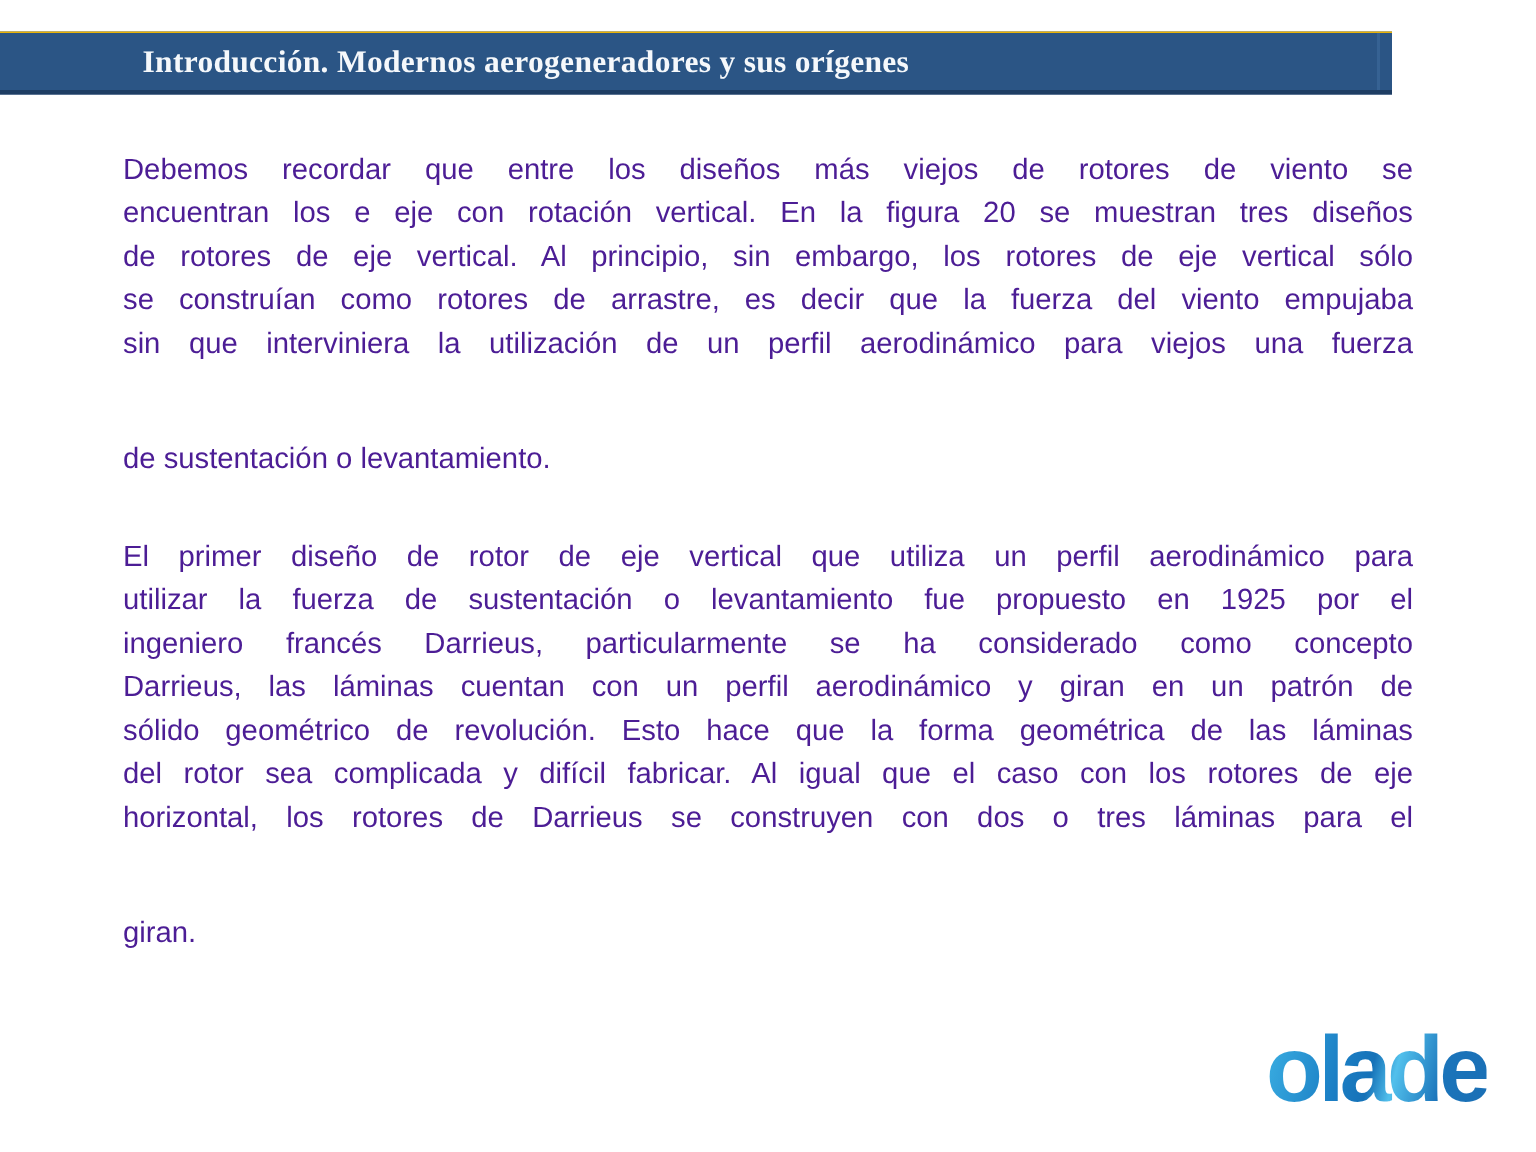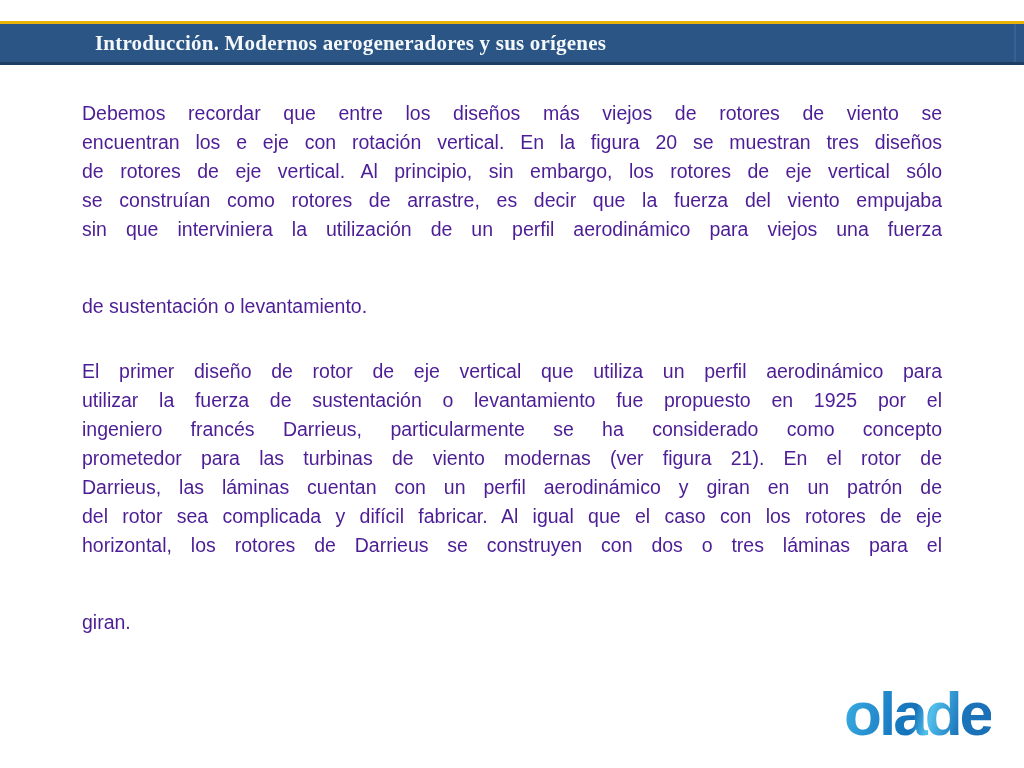--- a/index.html
+++ b/index.html
@@ -11,24 +11,24 @@
     height: 768px;
     background: #ffffff;
     overflow: hidden;
   }
 
   
   .title-bar {
     position: absolute;
     top: 21px;
     left: 0;
-    width: 1024px;
+    width: 928px;
     height: 38px;
     background: #2b5585;
-    border-top: 3px solid #eab308;
+    border-top: 1px solid #eab308;
     border-bottom: 3px solid #1e3d63;
     box-sizing: content-box;
     display: flex;
     align-items: center;
   }
   .title-bar::after {
     content: "";
     position: absolute;
     right: 8px;
     top: 0;
@@ -99,22 +99,22 @@
         <div class="line">encuentran los e eje con rotación vertical. En la figura 20 se muestran tres diseños</div>
         <div class="line">de rotores de eje vertical. Al principio, sin embargo, los rotores de eje vertical sólo</div>
         <div class="line">se construían como rotores de arrastre, es decir que la fuerza del viento empujaba</div>
         <div class="line">sin que interviniera la utilización de un perfil aerodinámico para viejos una fuerza</div>
         <div class="line line-last">de sustentación o levantamiento.</div>
       </div>
     <div class="paragraph">
         <div class="line">El primer diseño de rotor de eje vertical que utiliza un perfil aerodinámico para</div>
         <div class="line">utilizar la fuerza de sustentación o levantamiento fue propuesto en 1925 por el</div>
         <div class="line">ingeniero francés Darrieus, particularmente se ha considerado como concepto</div>
-        <div class="line">prometedor para las turbinas de viento modernas (ver figura 21). En el rotor de</div>
         <div class="line">Darrieus, las láminas cuentan con un perfil aerodinámico y giran en un patrón de</div>
+        <div class="line">sólido geométrico de revolución. Esto hace que la forma geométrica de las láminas</div>
         <div class="line">del rotor sea complicada y difícil fabricar. Al igual que el caso con los rotores de eje</div>
         <div class="line">horizontal, los rotores de Darrieus se construyen con dos o tres láminas para el</div>
         <div class="line line-last">giran.</div>
       </div>
   </div>
 
   <div class="logo">olade</div>
 
 </div>
 

